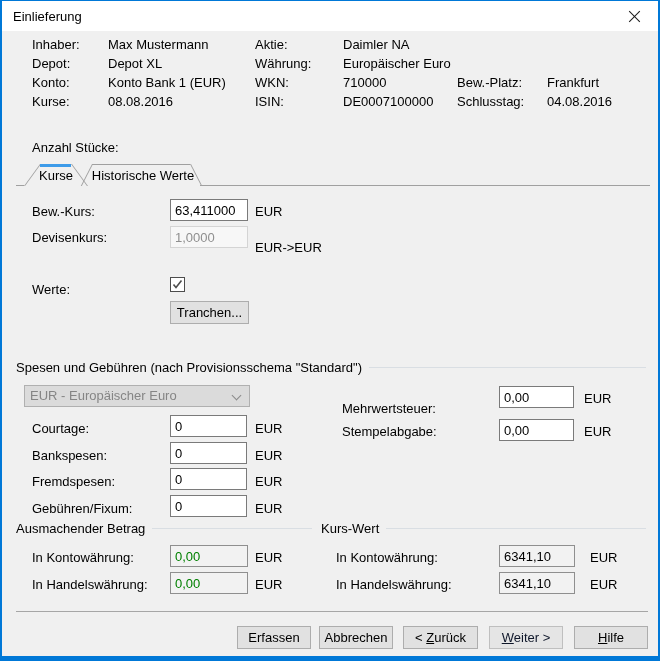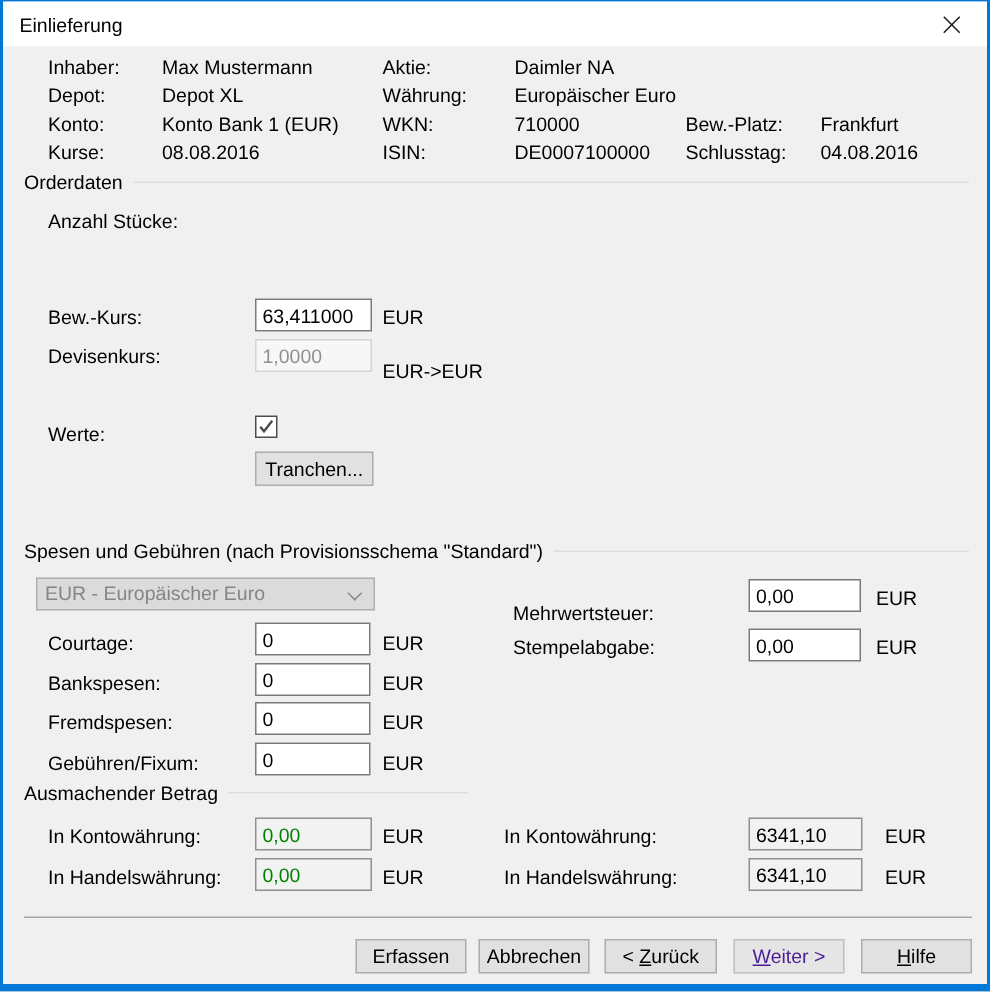--- a/index.html
+++ b/index.html
@@ -25,21 +25,21 @@
   .field{position:absolute;background:#fff;border:1px solid #7a7a7a;padding:1px 4px 0 4px;
          height:22px;line-height:19px;white-space:nowrap;overflow:hidden;}
   .field.focus{border:2px solid #0078d7;line-height:17px;}
   .field.disabled{background:#f7f7f7;border:1px solid #d4d4d4;color:#8f8f8f;}
   .field.readonly{background:#f2f2f2;border:1px solid #8f8f8f;}
   .field.green{color:#008000;}
   .caret{display:inline-block;width:1px;height:13px;background:#000;vertical-align:-2px;}
 
   .btn{position:absolute;height:23px;background:#e1e1e1;border:1px solid #adadad;
        text-align:center;line-height:21px;cursor:pointer;}
-  .btn.disabled{background:#e5e5e5;border-color:#bfbfbf;color:#4c1d95;cursor:default;}
+  .btn.disabled{background:#e5e5e5;border-color:#bfbfbf;color:#0f172a;cursor:default;}
   .btn .accel, .u{text-decoration:underline;}
 
   .tabbar{position:absolute;left:14px;top:163px;width:634px;height:22px;}
   .tabbar .base{position:absolute;top:21px;height:1px;background:#a0a0a0;}
   .slant{position:absolute;top:0;width:1px;height:22px;background:#a0a0a0;}
   .tab-label{position:absolute;top:0;height:22px;line-height:23px;text-align:center;cursor:pointer;}
   .blue-top{position:absolute;top:0;height:3px;background:#3d9be9;}
   .grey-top{position:absolute;top:0;height:1px;background:#a0a0a0;}
 
   .checkbox{position:absolute;width:15px;height:15px;background:#fff;border:1px solid #4d4d4d;cursor:pointer;}
@@ -80,26 +80,36 @@
   <div class="lbl" style="left:253px;top:74px">WKN:</div>
   <div class="lbl" style="left:341px;top:74px">710000</div>
   <div class="lbl" style="left:253px;top:93px">ISIN:</div>
   <div class="lbl" style="left:341px;top:93px">DE0007100000</div>
 
   <div class="lbl" style="left:455px;top:74px">Bew.-Platz:</div>
   <div class="lbl" style="left:545px;top:74px">Frankfurt</div>
   <div class="lbl" style="left:455px;top:93px">Schlusstag:</div>
   <div class="lbl" style="left:545px;top:93px">04.08.2016</div>
 
-  <div class="grp" style="left:14px;right:12px;top:112px">
-    <span>Orderdaten</span>
-    <div class="line"></div>
-  </div>
   <div class="lbl" style="left:30px;top:139px">Anzahl Stücke:</div>
 
+  <div class="tabbar">
+    <div class="base" style="left:0;width:8px"></div>
+    <div class="base" style="left:184px;right:0"></div>
+
+    <div class="slant" style="left:24px;transform-origin:top left;transform:skewX(-36deg)"></div>
+    <div class="blue-top" style="left:24px;width:31px"></div>
+    <div class="slant" style="left:55px;transform-origin:top left;transform:skewX(36deg)"></div>
+    <div class="tab-label" style="left:10px;width:60px">Kurse</div>
+
+    <div class="slant" style="left:76px;transform-origin:top left;transform:skewX(-27deg)"></div>
+    <div class="grey-top" style="left:76px;width:98px"></div>
+    <div class="slant" style="left:174px;transform-origin:top left;transform:skewX(27deg)"></div>
+    <div class="tab-label" style="left:70px;width:114px">Historische Werte</div>
+  </div>
 
   <div class="lbl" style="left:30px;top:203px">Bew.-Kurs:</div>
   <div class="field" style="left:168px;top:198px;width:78px">63,411000</div>
   <div class="lbl" style="left:253px;top:203px">EUR</div>
 
   <div class="lbl" style="left:30px;top:229px">Devisenkurs:</div>
   <div class="field disabled" style="left:168px;top:225px;width:78px">1,0000</div>
   <div class="lbl" style="left:253px;top:239px">EUR-&gt;EUR</div>
 
   <div class="lbl" style="left:30px;top:281px">Werte:</div>
@@ -148,20 +158,24 @@
     <span>Ausmachender Betrag</span>
     <div class="line"></div>
   </div>
   <div class="lbl" style="left:30px;top:549px">In Kontowährung:</div>
   <div class="field readonly green" style="left:168px;top:544px;width:78px">0,00</div>
   <div class="lbl" style="left:253px;top:549px">EUR</div>
   <div class="lbl" style="left:30px;top:576px">In Handelswährung:</div>
   <div class="field readonly green" style="left:168px;top:571px;width:78px">0,00</div>
   <div class="lbl" style="left:253px;top:576px">EUR</div>
 
+  <div class="grp" style="left:319px;right:12px;top:519px">
+    <span>Kurs-Wert</span>
+    <div class="line"></div>
+  </div>
   <div class="lbl" style="left:334px;top:549px">In Kontowährung:</div>
   <div class="field readonly" style="left:497px;top:544px;width:76px">6341,10</div>
   <div class="lbl" style="left:588px;top:549px">EUR</div>
   <div class="lbl" style="left:334px;top:576px">In Handelswährung:</div>
   <div class="field readonly" style="left:497px;top:571px;width:76px">6341,10</div>
   <div class="lbl" style="left:588px;top:576px">EUR</div>
 
   <div class="sep" style="left:14px;top:610px;width:632px"></div>
   <div class="btn" style="left:235px;top:625px;width:74px">Erfassen</div>
   <div class="btn" style="left:317px;top:625px;width:74px">Abbrechen</div>

